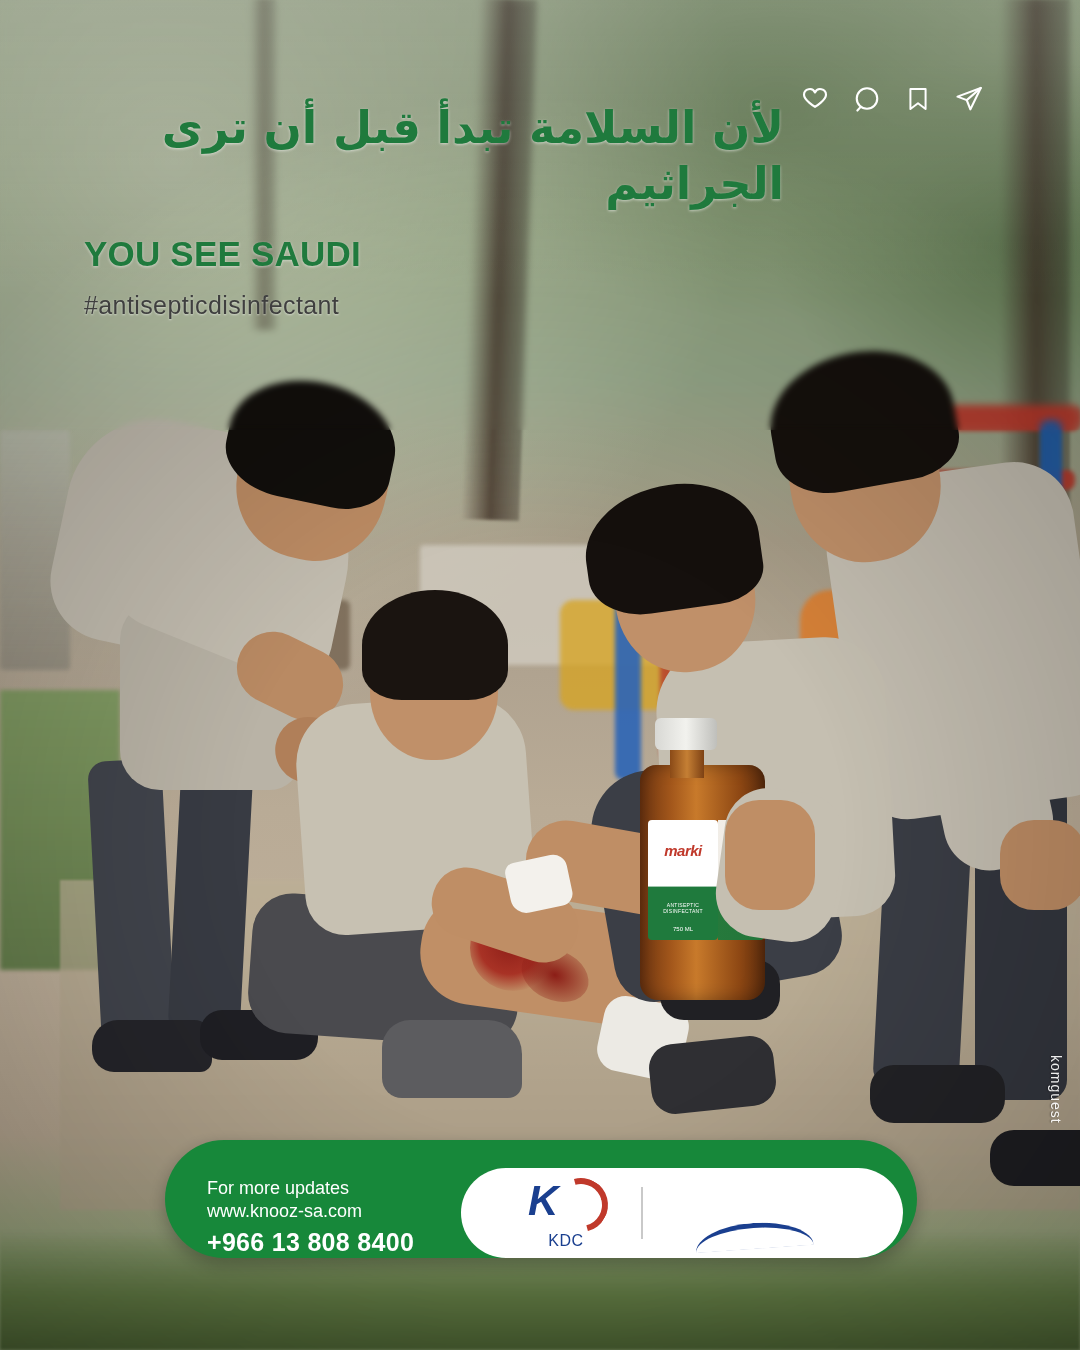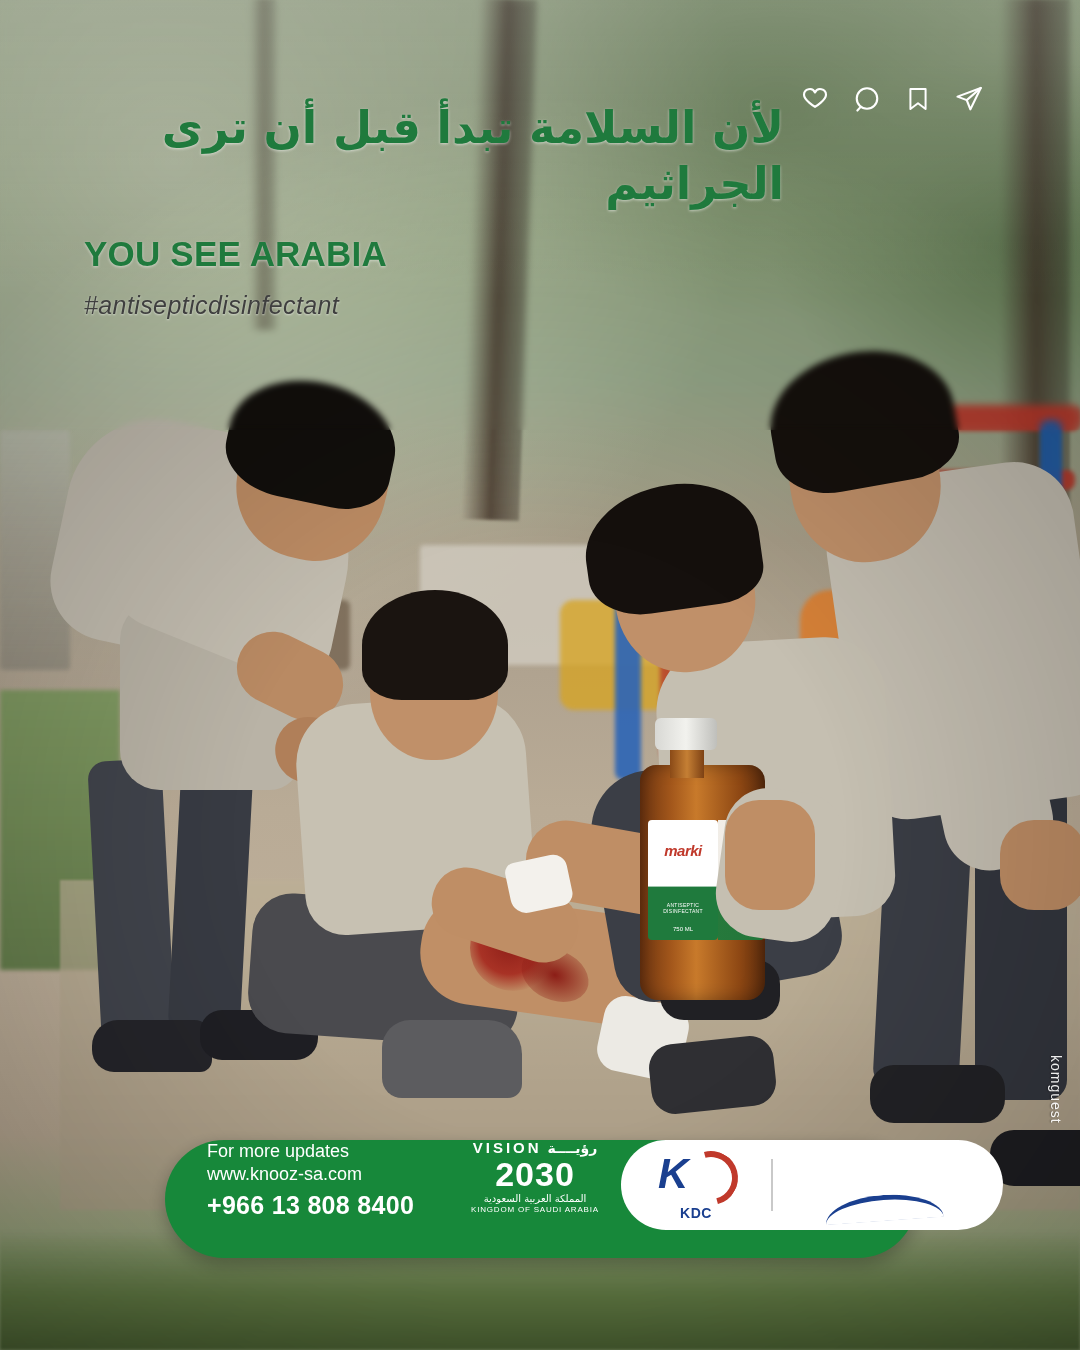--- a/index.html
+++ b/index.html
@@ -183,21 +183,20 @@
     letter-spacing: .2px;
     text-shadow: 0 1px 3px rgba(255,255,255,.5);
   }
   .hashtag {
     margin-top: 16px;
     font-size: 25px;
     font-weight: 400;
     color: #3f3f3f;
     letter-spacing: .4px;
     text-shadow: 0 1px 2px rgba(255,255,255,.5);
-    font-style: italic;
   }
 
   
   .watermark {
     position: absolute;
     right: 16px;
     top: 1055px;
     font-size: 14px;
     letter-spacing: 1px;
     color: rgba(255,255,255,.92);
@@ -210,21 +209,21 @@
   
   .footer {
     position: absolute;
     left: 165px;
     bottom: 92px;
     width: 752px;
     height: 118px;
     background: #17883a;
     border-radius: 60px;
     display: flex;
-    align-items: flex-start;
+    align-items: flex-end;
     z-index: 10;
     box-shadow: 0 6px 18px rgba(0,0,0,.28);
     margin-top: 12px;
   }
   .footer-contact {
     padding-left: 42px;
     color: #ffffff;
     line-height: 1.28;
     flex: 0 0 auto;
     width: 290px;
@@ -263,21 +262,21 @@
     position:absolute; left: 10px; top: 4px;
     font-size: 42px; font-weight: 700; color: #1a3f8f; font-style: italic;
     line-height: 1;
   }
   .kdc-swoosh {
     position:absolute; left: 36px; top: 2px; width: 54px; height: 54px;
     border: 6px solid #c0392b; border-radius: 50%;
     border-left-color: transparent; border-bottom-color: transparent;
     transform: rotate(30deg);
   }
-  .kdc-label { font-size: 14px; font-weight: 700; color: #1a3f8f; letter-spacing: .5px; margin-top: -2px; }
+  .kdc-label { font-size: 16px; font-weight: 400; color: #1a3f8f; letter-spacing: .5px; margin-top: -2px; }
   .logo-div { width: 2px; height: 52px; background: #c9c9c9; }
   .marki-logo {
     width: 230px; display:flex; align-items:center; justify-content:center;
     position: relative;
   }
   .marki-pill {
     display:flex; align-items:center; gap: 4px;
   }
   .marki-c {
     width: 26px; height: 46px;
@@ -404,46 +403,35 @@
       <svg width="30" height="30" viewBox="0 0 24 24" fill="none" stroke="#ffffff" stroke-width="1.7" stroke-linecap="round" stroke-linejoin="round">
         <path d="M21.4 3.2 2.8 10.1l7.4 2.8 2.9 7.4z"></path>
         <path d="M10.2 12.9 21.4 3.2"></path>
       </svg>
     </span>
   </div>
 
   <div class="headline">
     <div class="arabic-head">لأن السلامة تبدأ قبل أن ترى الجراثيم</div>
     <div class="en-head">
-      <div>YOU SEE ARABIA</div>
+      <div>YOU SEE SAUDI</div>
     </div>
     <div class="hashtag">#antisepticdisinfectant</div>
   </div>
 
   <div class="watermark">komguest</div>
 
   <div class="footer">
 
     <div class="footer-contact">
       <div class="fc-line1">For more updates</div>
       <div class="fc-line2">www.knooz-sa.com</div>
       <div class="fc-phone">+966 13 808 8400</div>
     </div>
 
-    <div class="vision">
-      <div class="v-top">
-        <span>VISION</span>
-        <span class="v-ar-top">رؤيــــة</span>
-      </div>
-      <div class="v-num">
-        <span>2030</span>
-      </div>
-      <div class="v-ar">المملكة العربية السعودية</div>
-      <div class="v-en">KINGDOM OF SAUDI ARABIA</div>
-    </div>
 
     <div class="logos">
       <div class="kdc">
         <div class="kdc-mark">
           <span class="kdc-k">K</span>
           <span class="kdc-swoosh"></span>
         </div>
         <div class="kdc-label">KDC</div>
       </div>
 

